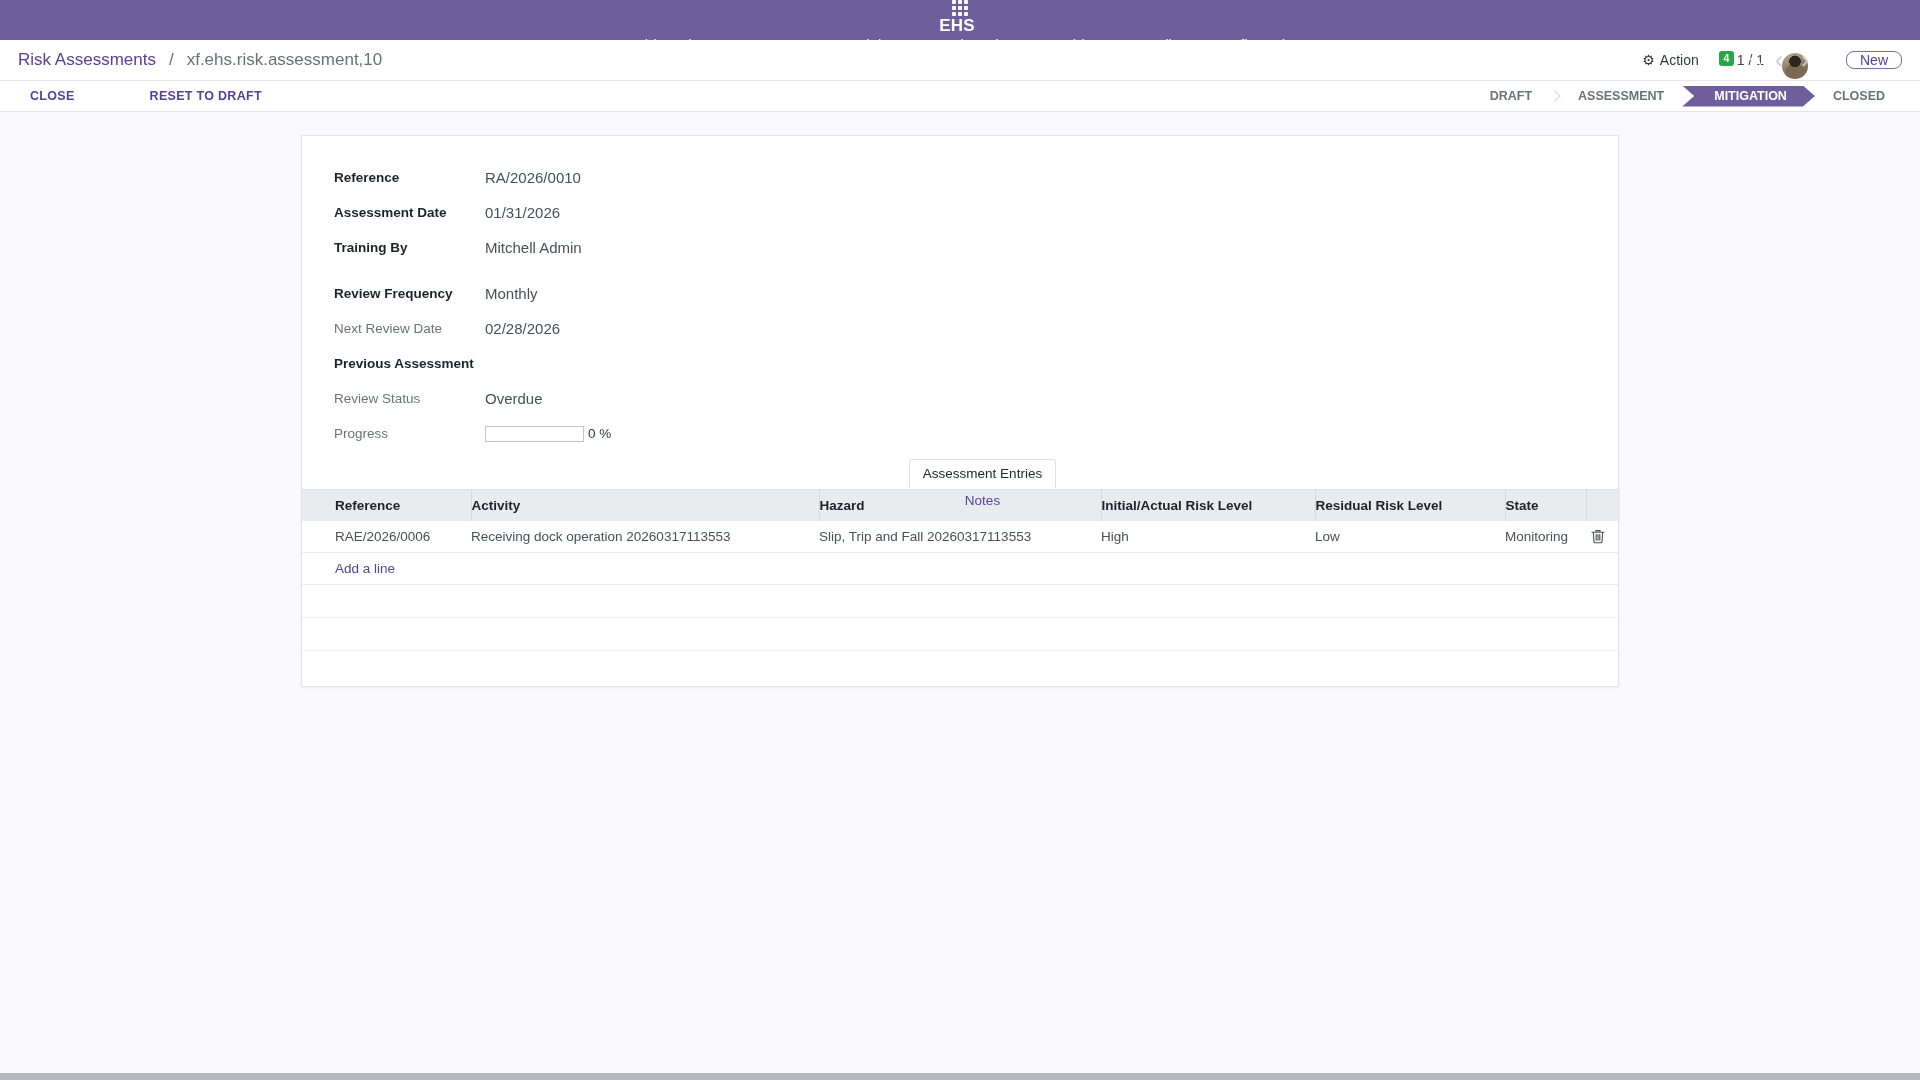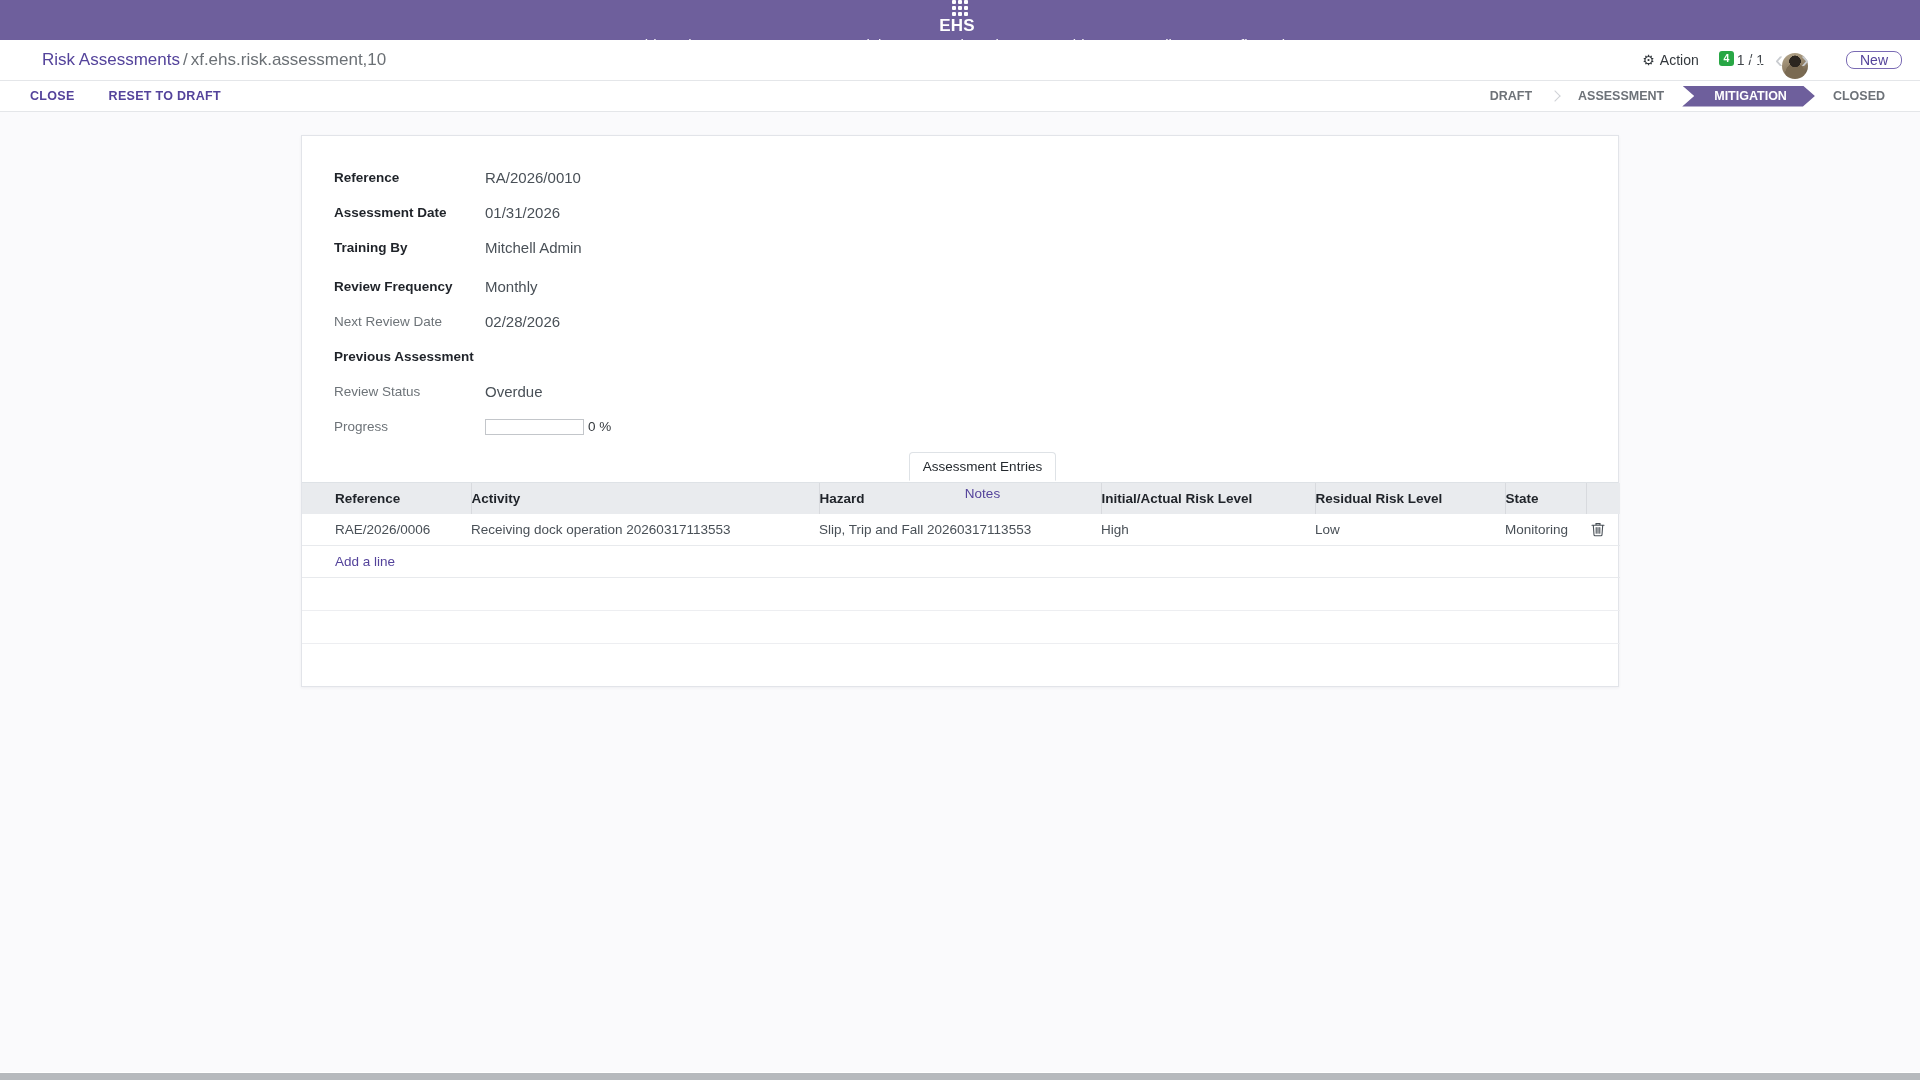--- a/index.html
+++ b/index.html
@@ -28,48 +28,48 @@
   .badge{position:absolute;top:-7px;right:-11px;background:var(--badge);color:#fff;font-size:10.5px;font-weight:700;min-width:15px;height:15px;line-height:15px;text-align:center;border-radius:3px;padding:0 2px;}
   .user{display:flex;align-items:center;gap:9px;cursor:pointer;}
   .avatar{width:26px;height:26px;border-radius:50%;background:
     radial-gradient(circle at 50% 32%,#2c2620 0 26%,transparent 27%),
     radial-gradient(circle at 50% 78%,#7a6a52 0 40%,transparent 41%),
     linear-gradient(160deg,#b7a98e 0%,#8d7c63 55%,#564a3a 100%);}
   .user-name{font-size:13.5px;font-weight:500;}
 
   
   .cp{height:41px;display:flex;align-items:center;padding:0 18px;border-bottom:1px solid var(--border);background:#fff;}
-  .breadcrumb{font-size:17px;display:flex;align-items:flex-end;gap:3px;margin-left:24px;}
+  .breadcrumb{font-size:17px;display:flex;align-items:flex-end;gap:13px;}
   .bc-link{color:var(--link);cursor:pointer;}
   .bc-sep,.bc-tail{color:#6b7075;}
   .cp-right{margin-left:auto;display:flex;align-items:center;}
   .action-btn{display:flex;align-items:center;gap:5px;font-size:14px;color:#33383d;font-weight:500;cursor:pointer;}
   .gear{font-size:14px;line-height:1;}
   .pager{display:flex;align-items:center;margin-left:38px;gap:4px;}
   .pager-count{font-size:14px;color:#42474c;}
   .pg-arrow{font-size:24px;line-height:20px;color:#c9ccd0;padding:0 7px;cursor:pointer;user-select:none;}
   .new-btn{margin-left:30px;background:#fff;border:1px solid #7a6bb4;color:var(--link);font-size:14px;font-weight:500;border-radius:8px;padding:0 13px;cursor:pointer;font-family:inherit;}
 
   
-  .statusbar{height:31px;display:flex;align-items:center;padding:0 18px 0 30px;border-bottom:1px solid var(--border);background:#fff;}
+  .statusbar{height:31px;display:flex;align-items:center;padding:0 18px 0 30px;border-bottom:1px solid var(--border);background:#fff;gap:41px;}
   .sb-btn{background:none;border:none;font-family:inherit;font-size:12.5px;font-weight:700;letter-spacing:.3px;color:var(--link);cursor:pointer;margin-right:34px;padding:0;}
   .stages{margin-left:auto;display:flex;align-items:center;}
   .stage{font-size:12.5px;font-weight:600;color:#6d7278;padding:0 17px;height:21px;display:flex;align-items:center;cursor:pointer;white-space:nowrap;}
   .stage.active{background:var(--nav);color:#fff;clip-path:polygon(0 0,calc(100% - 12px) 0,100% 50%,calc(100% - 12px) 100%,0 100%,12px 50%);padding:0 28px 0 32px;margin:0 1px;}
   .stage-sep{width:8px;height:8px;border-top:1px solid #cfd2d6;border-right:1px solid #cfd2d6;transform:rotate(45deg);margin:0 2px;}
 
   
   .content{height:960px;background:#fafafc;overflow:hidden;}
   .sheet{width:1318px;margin:23px auto 0;background:#fff;border:1px solid #e2e4e9;box-shadow:0 1px 3px rgba(25,25,40,.05);min-height:552px;padding-top:29px;}
   .fields{padding-left:32px;}
   .field-row{display:flex;align-items:center;min-height:25px;margin-bottom:10px;}
   .f-label{width:151px;flex-shrink:0;font-size:13.5px;color:var(--dark);font-weight:600;}
   .f-label.muted{color:var(--muted);font-weight:400;}
   .f-value{font-size:15px;color:var(--value);}
-  .gap-top{margin-top:14px;}
+  .gap-top{margin-top:21px;}
   .progress-wrap{width:99px;height:16px;border:1px solid #c3c6ca;background:#fff;overflow:hidden;}
   .progress-fill{display:block;height:100%;background:var(--nav);width:0;}
   .progress-text{font-size:13.5px;color:#33383d;margin-left:4px;}
 
   
   .notebook{margin-top:13px;}
   .tab-strip{display:flex;align-items:center;border-bottom:1px solid #dee2e6;padding-left:45px;height:31px;flex-direction:column;}
   .tab{font-size:13.5px;padding:6px 13px;cursor:pointer;border-radius:4px 4px 0 0;}
   .tab.active{background:#fff;border:1px solid #dee2e6;border-bottom:1px solid #fff;margin-bottom:-1px;color:#24292e;}
   .tab.inactive{color:var(--link);}

